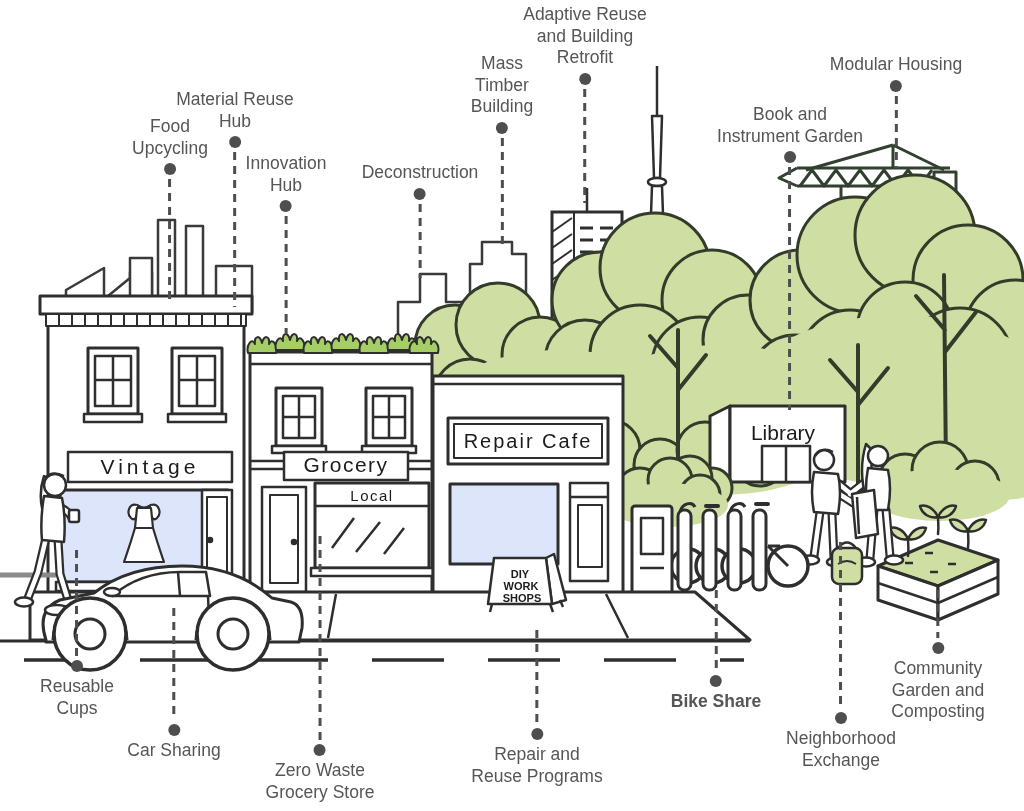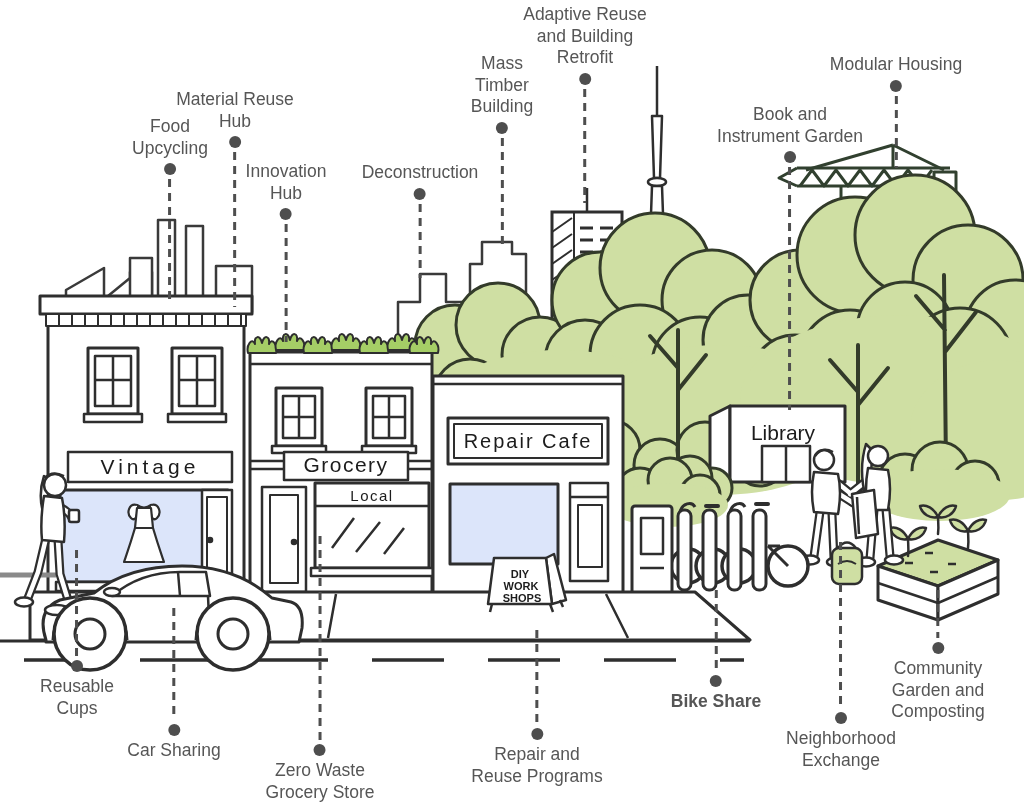--- a/index.html
+++ b/index.html
@@ -358,21 +358,21 @@
 Upcycling</div>
   <div class="dot"></div>
   <div class="dline" style="height:120px"></div>
 </div>
 <div class="label" style="left:235px;top:89px;">
   <div class="lt">Material Reuse
 Hub</div>
   <div class="dot"></div>
   <div class="dline" style="height:155px"></div>
 </div>
-<div class="label" style="left:286px;top:153px;margin-top:8px;">
+<div class="label" style="left:286px;top:153px;">
   <div class="lt">Innovation
 Hub</div>
   <div class="dot"></div>
   <div class="dline" style="height:118px"></div>
 </div>
 <div class="label" style="left:502px;top:53px;">
   <div class="lt">Mass
 Timber
 Building</div>
   <div class="dot"></div>

